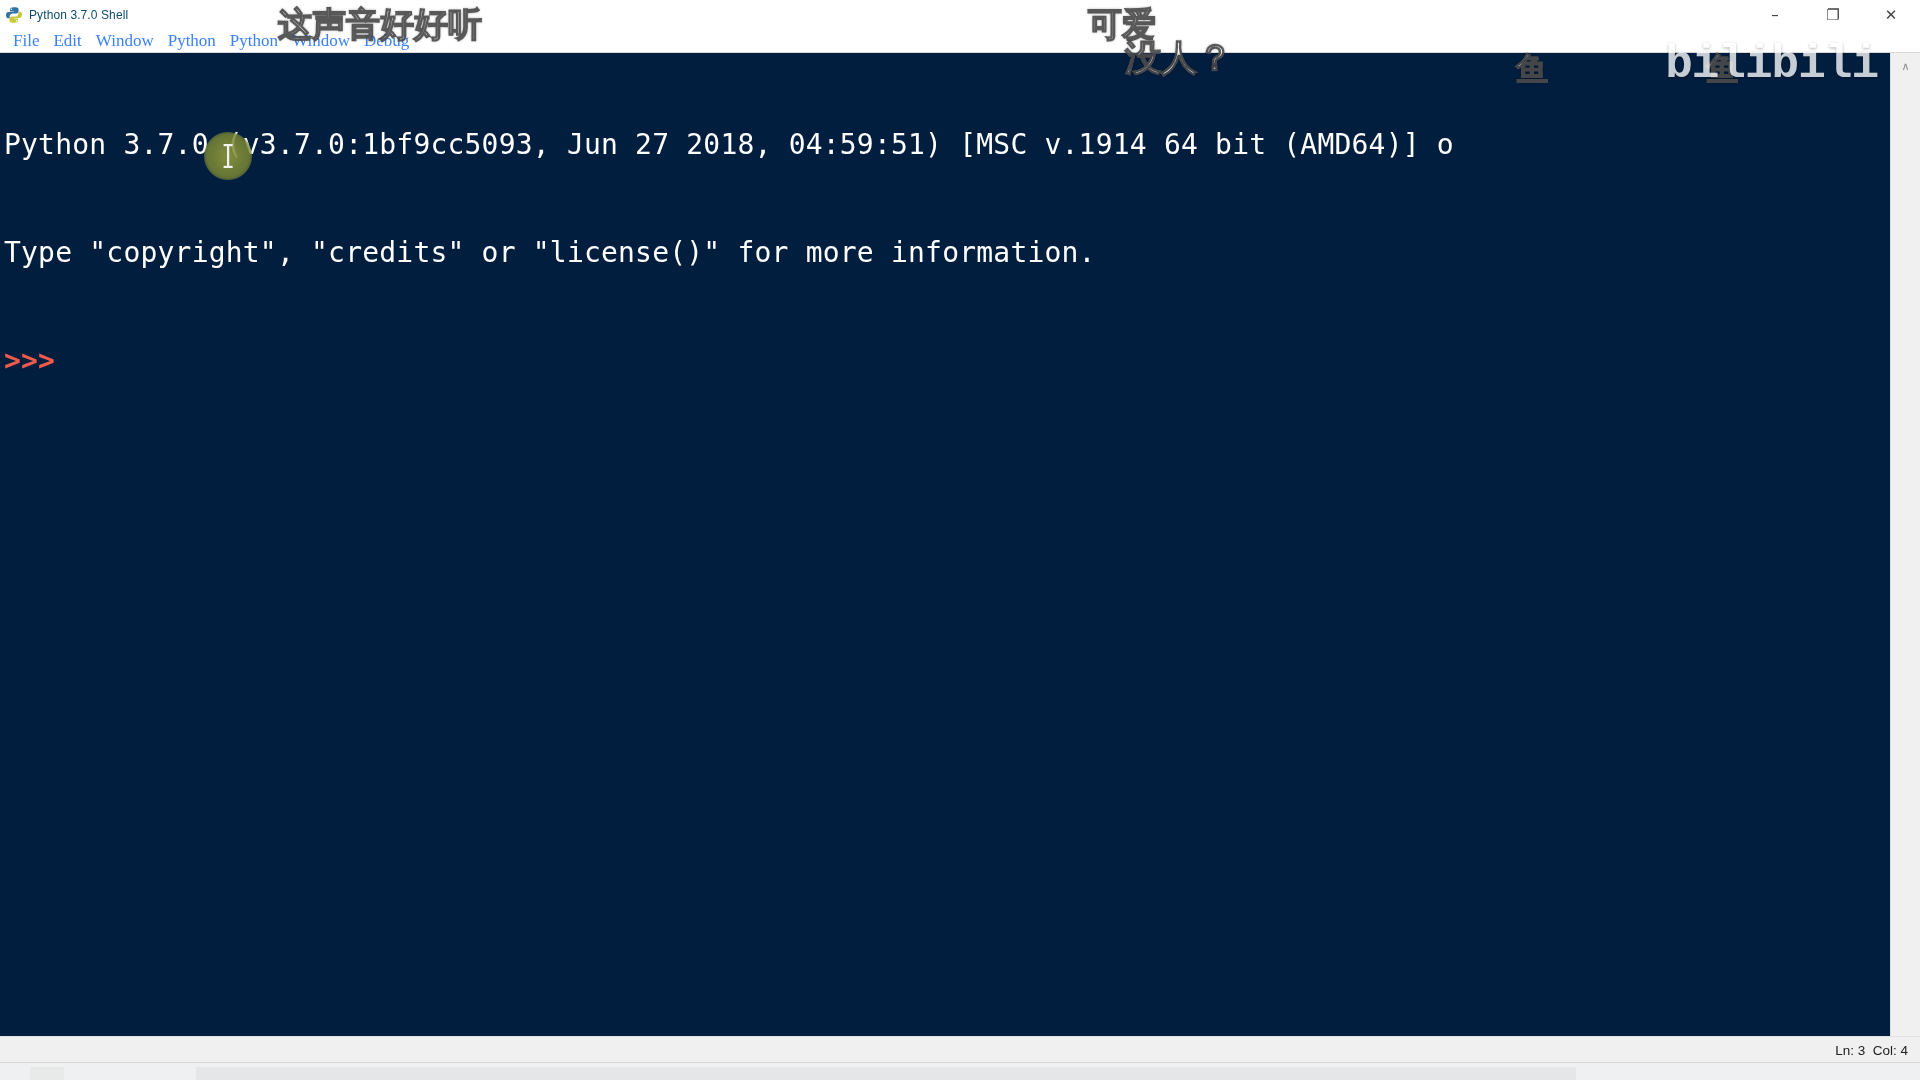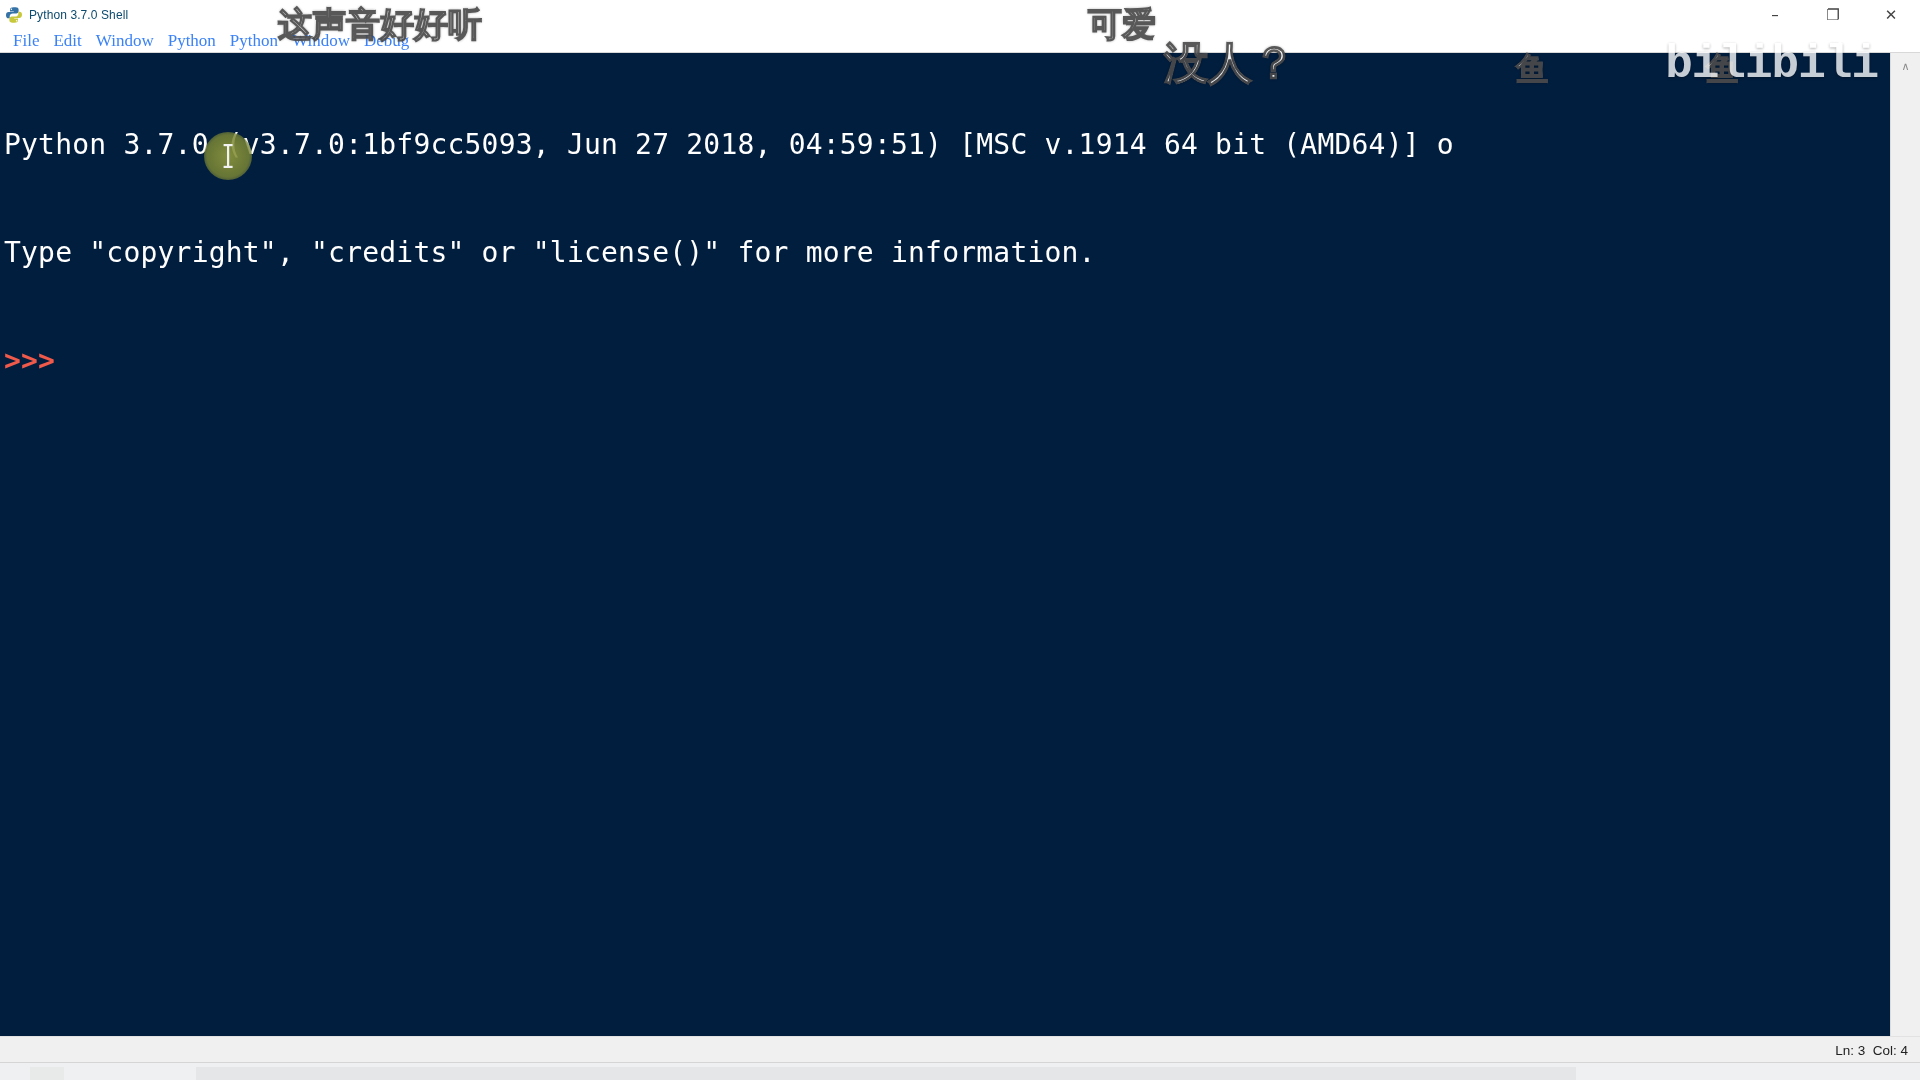--- a/index.html
+++ b/index.html
@@ -297,21 +297,21 @@
 
   </div>
 
   <div id="taskbar">
     <div id="taskbar-chip2"></div>
     <div id="taskbar-chip"></div>
   </div>
 
   <div class="danmaku" id="dm0" style="left: 278px; top: 2px; font-size: 34px;">这声音好好听</div>
   <div class="danmaku" id="dm1" style="left: 1088px; top: 2px; font-size: 34px;">可爱</div>
-  <div class="danmaku" id="dm2" style="left: 1164px; top: 34px; font-size: 44px;">没人？</div>
+  <div class="danmaku" id="dm2" style="left: 1125px; top: 34px; font-size: 36px;">没人？</div>
   <div class="danmaku" id="dm3" style="left: 1516px; top: 48px; font-size: 32px;">鱼</div>
   <div class="danmaku" id="dm4" style="left: 1706px; top: 48px; font-size: 32px;">鱼</div>
 
   <div id="bili-watermark">
     <div class="bili-ear" style="left:24px; top:-14px; height:16px; transform:rotate(-22deg);"></div>
     <div class="bili-ear" style="left:84px; top:-14px; height:16px; transform:rotate(22deg);"></div>
     <div class="bili-ear" style="left:124px; top:-14px; height:16px; transform:rotate(-22deg);"></div>
     <div class="bili-ear" style="left:176px; top:-14px; height:16px; transform:rotate(22deg);"></div>
     <div id="bili-wordmark">bilibili</div>
   </div>

